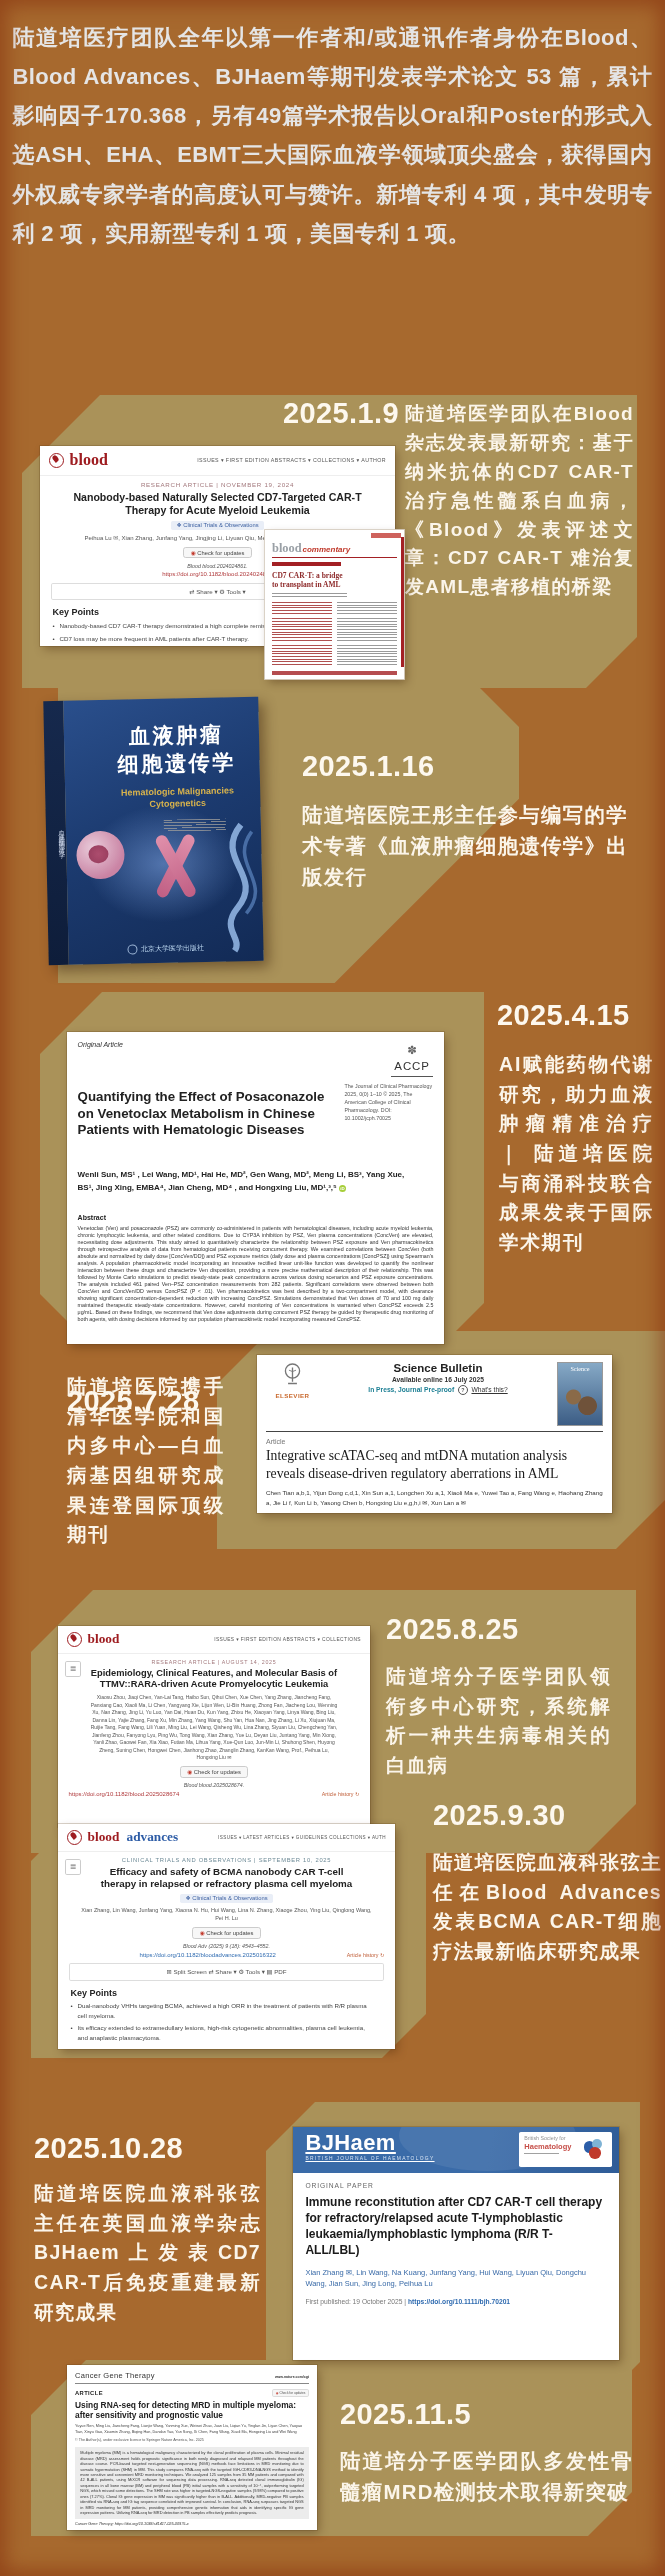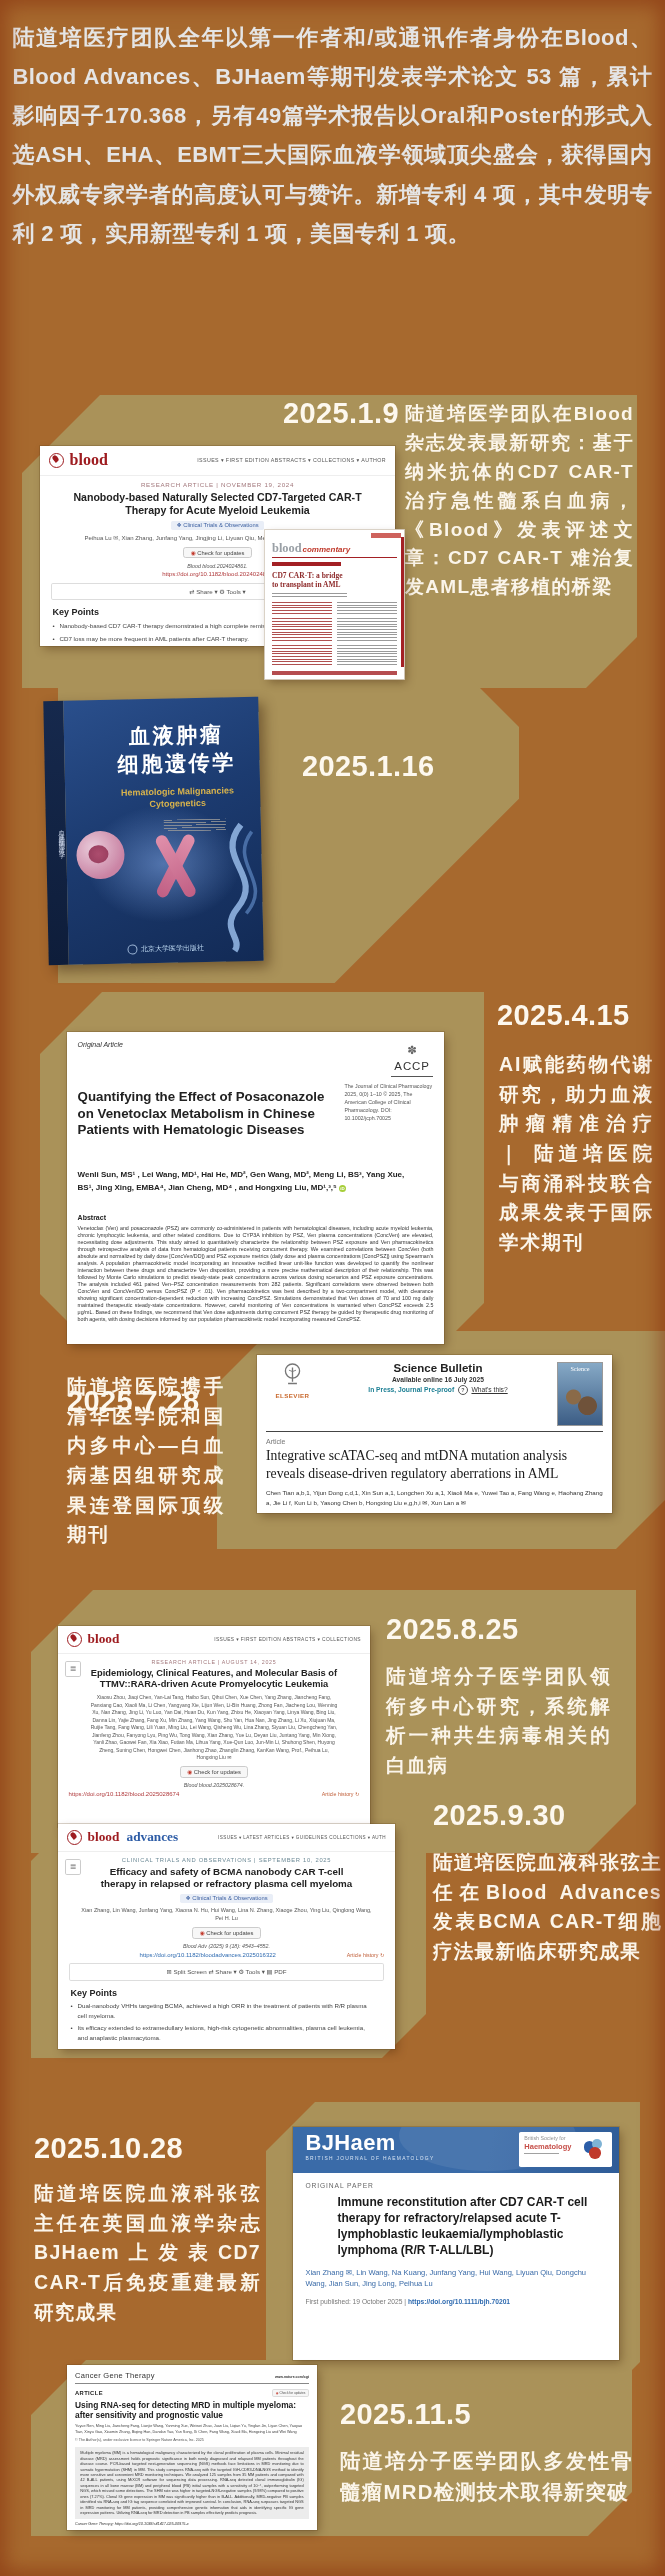--- a/index.html
+++ b/index.html
@@ -160,35 +160,35 @@
         font-family:"Liberation Serif","DejaVu Serif",serif;position:relative;overflow:hidden;}
   .sb-cover::after{content:'';position:absolute;left:5.3px;top:19.5px;width:35px;height:35px;
         background:radial-gradient(circle at 30% 40%,#8a6a48 7px,transparent 8px),
                    radial-gradient(circle at 70% 65%,#6f523a 9px,transparent 9.8px);}
   .sb-article{font-size:7px;color:#777;margin-top:5.3px;}
   .sb-title{font-family:"Liberation Serif","DejaVu Serif",serif;font-size:13.7px;color:#1a1a1a;
         line-height:1.3;margin-top:2.7px;}
   .sb-authors{font-size:6.2px;color:#333;margin-top:5.3px;line-height:1.6;}
   
   .bj-banner{height:46px;background:linear-gradient(100deg,#3a6ba8 60%,#2f5c97);position:relative;
-        color:#fff;padding:5.3px 0 0 12.4px;box-sizing:border-box;overflow:hidden;}
+        color:#fff;padding:5.3px 0 0 12.4px;box-sizing:border-box;overflow:hidden;text-decoration:underline;}
   .bj-banner::after{content:'';position:absolute;left:106px;top:-27px;width:177px;height:71px;border-radius:50%;
         background:rgba(255,255,255,.08);}
   .bj-logo{font-size:22px;font-weight:bold;letter-spacing:0.4px;line-height:1;}
   .bj-sub{font-size:4.9px;letter-spacing:1.3px;color:#d7e4f4;margin-top:1.8px;}
   .bj-soc{position:absolute;right:7px;top:5.3px;width:93px;height:35px;background:#fff;border-radius:1.8px;
         padding:3.5px 5.3px;box-sizing:border-box;}
   .bj-soc1{font-size:5.3px;color:#888;line-height:1.1;}
   .bj-soc2{font-size:7.5px;font-weight:bold;color:#c2403a;line-height:1.2;}
   .bj-soc3{width:35px;height:2.7px;margin-top:2.7px;}
   .bj-dots{position:absolute;right:5.3px;top:7px;width:23px;height:21px;}
   .bj-dots i{position:absolute;border-radius:50%;display:block;}
   .bj-body{padding:9px 12.4px 0;}
   .bj-tag{font-size:6.7px;color:#666;letter-spacing:0.9px;}
-  .bj-title{font-weight:bold;font-size:12px;line-height:1.32;color:#1b1b1b;margin-top:6.2px;margin-left:32px;}
+  .bj-title{font-weight:bold;font-size:12px;line-height:1.32;color:#1b1b1b;margin-top:6.2px;}
   .bj-authors{font-size:7.5px;color:#3a6ba8;margin-top:8px;line-height:1.55;}
   .bj-pub{font-size:6.7px;color:#777;margin-top:8px;}
   .bj-pub span{color:#2f6bb0;font-weight:bold;}
   
   .cg-top{display:flex;align-items:baseline;border-bottom:0.9px solid #888;padding-bottom:2.7px;}
   .cg-j{font-size:7.5px;color:#333;letter-spacing:0.3px;}
   .cg-site{margin-left:auto;font-size:3.5px;font-weight:bold;color:#333;}
   .cg-row{display:flex;align-items:center;margin-top:5.3px;}
   .cg-tag{font-weight:bold;font-size:5.8px;letter-spacing:0.4px;}
   .cg-chip{margin-left:auto;border:0.9px solid #ddd;background:#f6f6f6;border-radius:1.8px;font-size:3.2px;
@@ -252,20 +252,21 @@
       <div class="cm-cols">
         <div class="flines-red" style="height:64px;"></div>
         <div class="flines" style="height:64px;"></div>
       </div>
       <div class="cm-edge"></div>
       <div class="cm-foot"></div>
     </div>
   </div>
 
   <div class="date d2">2025.1.16</div>
+  <div class="desc t2">陆道培医院王彤主任参与编写的学术专著《血液肿瘤细胞遗传学》出版发行</div>
 
   <div class="book">
     <div class="spine">血液肿瘤细胞遗传学</div>
     <div class="cover">
       <div class="bk-glow"></div>
       <div class="bk-title">
         <span>血液肿瘤</span><br>
         <span>细胞遗传学</span>
       </div>
       <div class="bk-sub">

